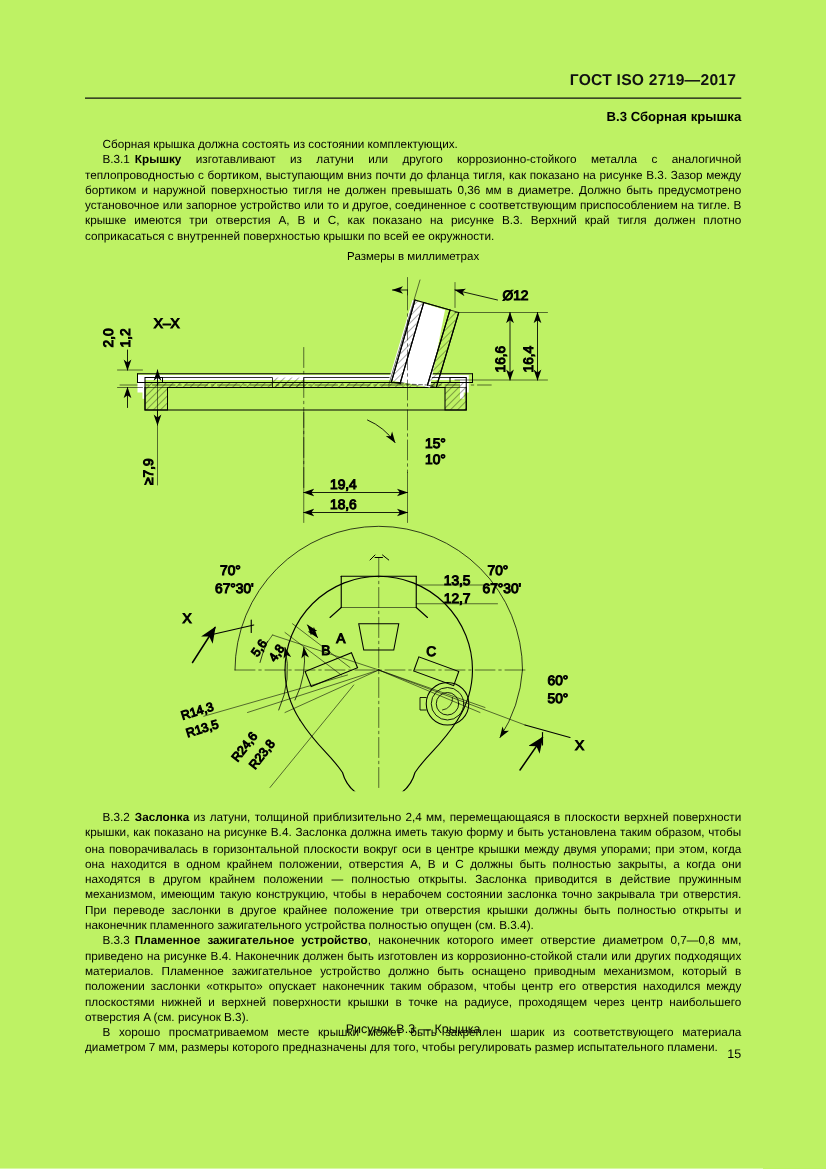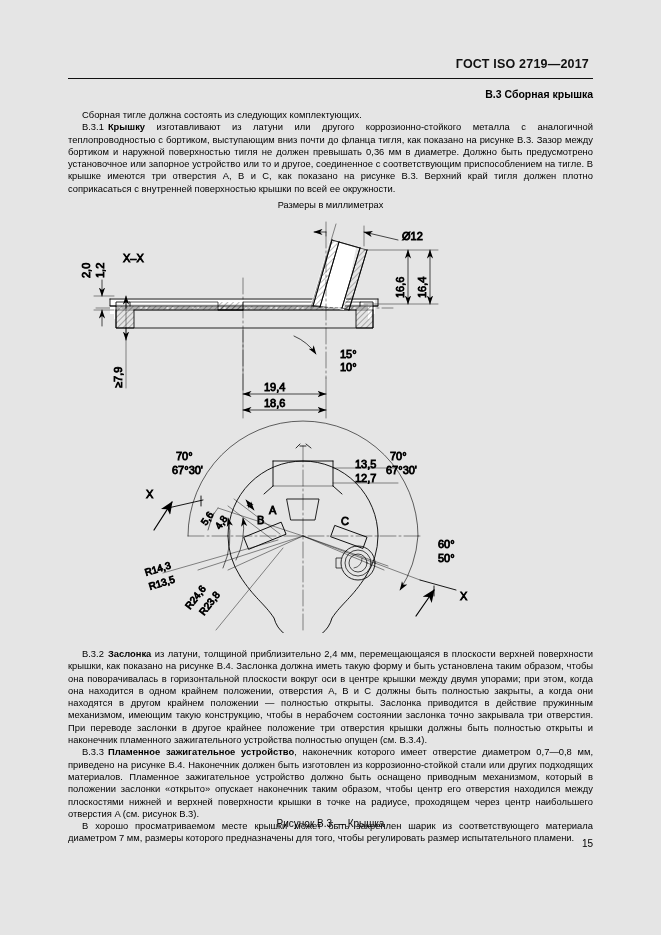--- a/index.html
+++ b/index.html
@@ -7,21 +7,21 @@
     padding: 0;
     background: #ffffff;
   }
   body {
     font-family: "Liberation Serif", serif;
   }
   #page {
     position: relative;
     width: 661px;
     height: 935px;
-    background: #e5e5e5;
+    background: #bef264;
     overflow: hidden;
   }
   .sheet {
     position: absolute;
     left: 0; top: 0;
     width: 661px;
     height: 935px;
   }
 
   
@@ -126,21 +126,21 @@
 <div id="page">
 
   <div class="sheet">
 
     <div class="header">ГОСТ ISO 2719—2017</div>
     <div class="header-rule"></div>
 
     <div class="content">
       <h2 class="section-title">В.3  Сборная крышка</h2>
 
-      <p class="body-text">Сборная тигле должна состоять из следующих комплектующих.</p>
+      <p class="body-text">Сборная крышка должна состоять из состоянии комплектующих.</p>
 
       <p class="body-text"><span>В.3.1</span><span class="b" style="margin-left:4px">Крышку</span><span> изготавливают из латуни или другого коррозионно-стойкого металла с аналогичной теплопроводностью с бортиком, выступающим вниз почти до фланца тигля, как показано на рисунке В.3. Зазор между бортиком и наружной поверхностью тигля не должен превышать 0,36 мм в диаметре. Должно быть предусмотрено установочное или запорное устройство или то и другое, соединенное с соответствующим приспособлением на тигле. В крышке имеются три отверстия A, B и C, как показано на рисунке В.3. Верхний край тигля должен плотно соприкасаться с внутренней поверхностью крышки по всей ее окружности.</span></p>
     </div>
 
     <div class="fig-wrap">
 
       <div class="dim-note">Размеры в миллиметрах</div>
 
       <svg class="drawing" width="525" height="415" viewBox="0 0 525 415">
 

